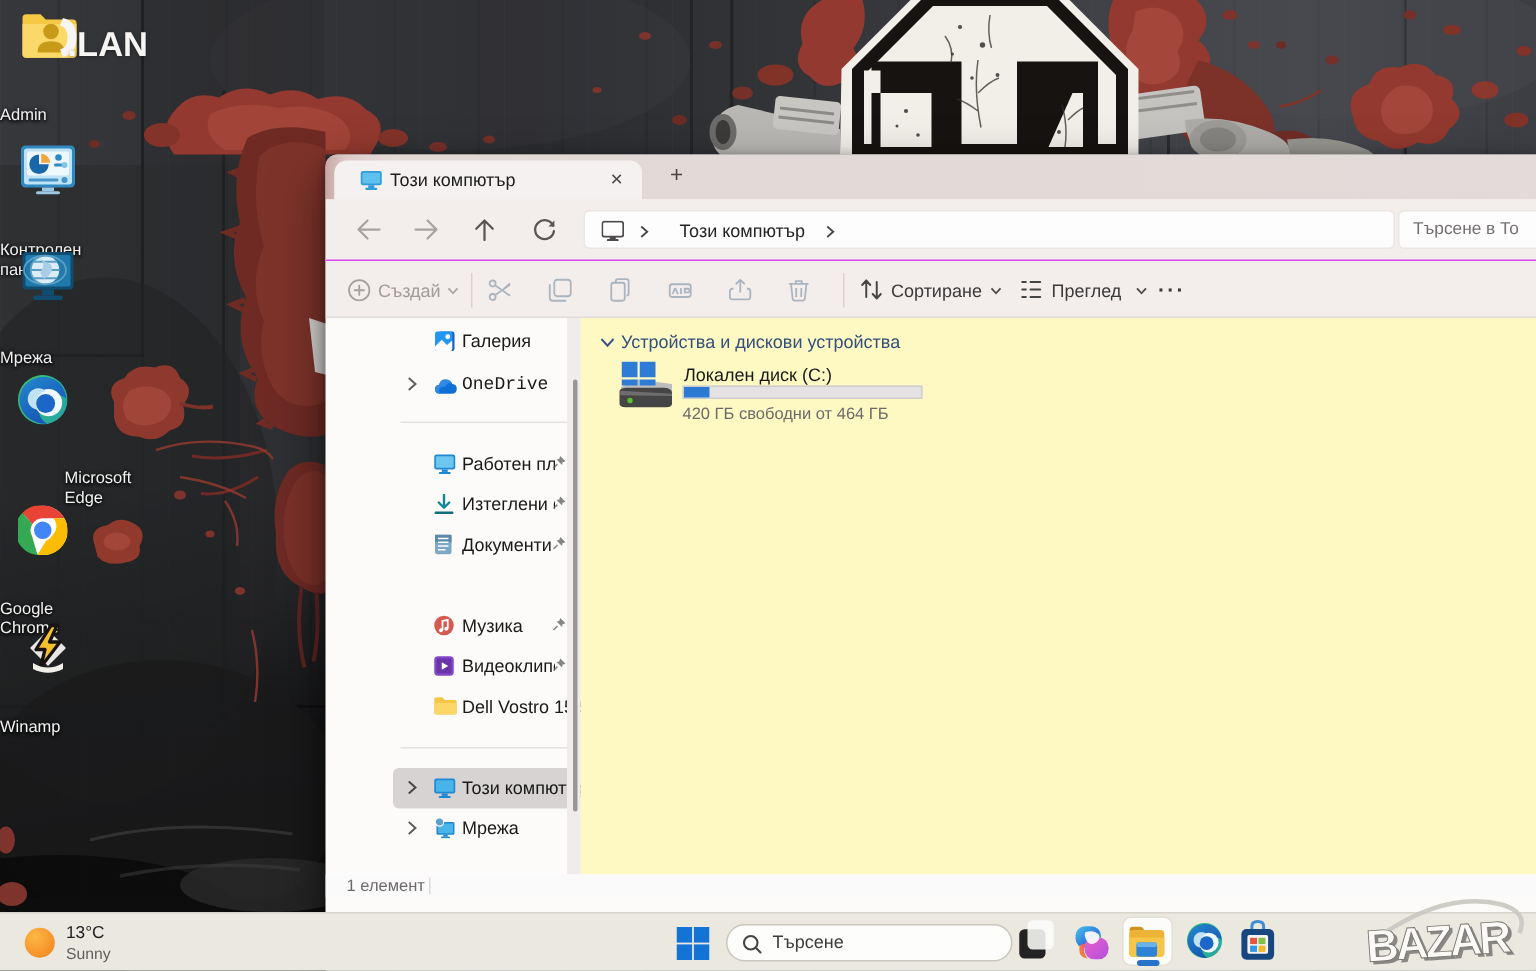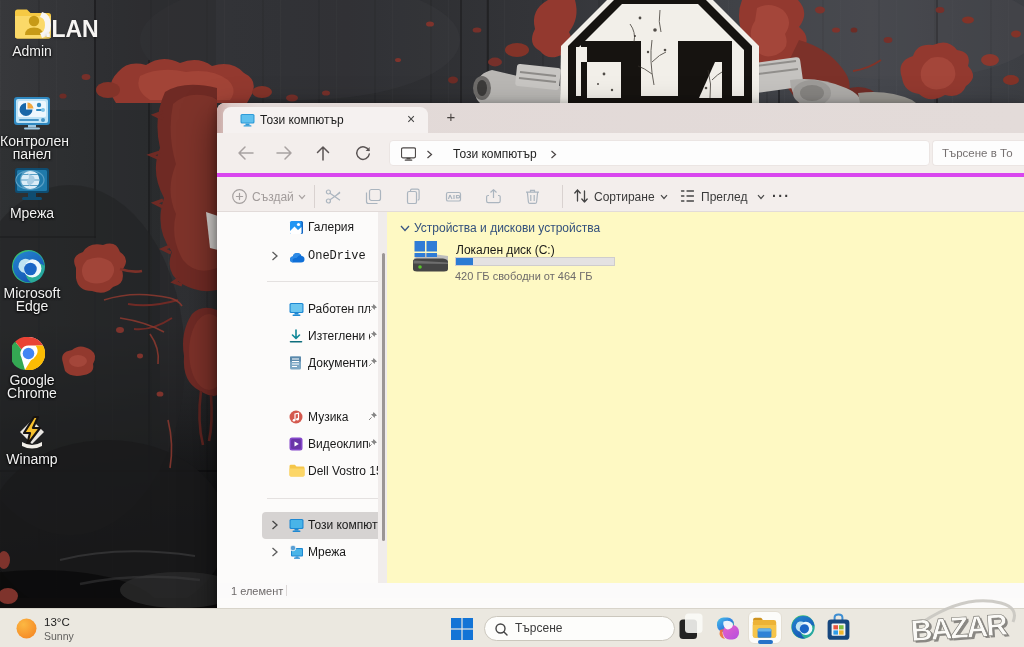--- a/index.html
+++ b/index.html
@@ -7,32 +7,32 @@
   .screen{position:absolute;top:0;left:0;width:1024px;height:647px;background:#313234;overflow:hidden;}
   .abs{position:absolute;}
   
   #wall{position:absolute;inset:0;
     background:
       repeating-linear-gradient(90deg, rgba(255,255,255,.018) 0 1px, rgba(0,0,0,0) 1px 38px, rgba(0,0,0,.09) 38px 40px, rgba(0,0,0,0) 40px 56px),
       linear-gradient(180deg, rgba(0,0,0,0) 0%, rgba(0,0,0,0) 50%, rgba(0,0,0,.55) 75%, rgba(8,8,8,.85) 92%),
       linear-gradient(90deg, #37383b 0%, #2f3033 16%, #2c2d30 34%, #333438 52%, #3f4146 70%, #46484e 85%, #3c3e43 100%);
   }
   
-  .dlabel{position:absolute;color:#f2f2f2;font-size:14px;text-align:center;text-shadow:0 1px 2px rgba(0,0,0,.9),0 0 3px rgba(0,0,0,.8);line-height:13px;}
+  .dlabel{position:absolute;color:#f2f2f2;font-size:11px;text-shadow:0 1px 2px rgba(0,0,0,.9),0 0 3px rgba(0,0,0,.8);line-height:13px;margin-top:26px;}
   
   #win{position:absolute;left:217px;top:103px;width:807px;height:643px;border-radius:8px 0 0 8px;
        box-shadow:0 14px 34px rgba(0,0,0,.5), 0 2px 8px rgba(0,0,0,.35);background:#fcfbfa;overflow:hidden;}
   #tabstrip{position:absolute;left:0;top:0;width:100%;height:30px;
        background:linear-gradient(90deg,#c9a8a4 0px,#ddccc9 14px,#e2d9d7 40px,#e3dbd9 100%);}
   #tab{position:absolute;left:6px;top:4px;width:205px;height:26px;border-radius:8px 8px 0 0;background:#f5f1f0;box-shadow:0 1px 0 #f3eeec;}
   #tab .ttxt{position:absolute;left:37px;top:6px;font-size:12px;color:#1c1c1c;}
   #tab .tx{position:absolute;left:184px;top:4px;font-size:14px;color:#444;}
   #newtab{position:absolute;left:224px;top:3px;width:20px;height:22px;font-size:15px;color:#494442;text-align:center;line-height:22px;}
   #navbar{position:absolute;left:0;top:30px;width:100%;height:40px;background:#f3eeec;}
-  #toolbar{position:absolute;left:0;top:70px;width:100%;height:39px;background:#f3eeec;border-bottom:1px solid #e2dbd9;border-top:4px solid #d946ef;box-sizing:border-box;}
+  #toolbar{position:absolute;left:0;top:70px;width:100%;height:39px;background:#f3eeec;border-bottom:1px solid #e2dbd9;border-top:1px solid #d946ef;box-sizing:border-box;}
   #addr{position:absolute;left:172px;top:7px;width:541px;height:26px;background:#fdfdfd;border-radius:4px;border:1px solid #ebe5e3;box-sizing:border-box;}
   #srch{position:absolute;left:715px;top:7px;width:100px;height:26px;background:#fdfdfd;border-radius:4px 0 0 4px;border:1px solid #ebe5e3;border-right:none;box-sizing:border-box;}
   #srch span{position:absolute;left:9px;top:6px;font-size:11.5px;color:#757070;white-space:nowrap;}
   .crumb{position:absolute;top:6px;font-size:12px;color:#242424;}
   
   .tbtxt{font-size:12px;color:#3a3a3a;}
   .tbsep{position:absolute;top:8px;width:1px;height:23px;background:#d9d2d0;}
   
   #body{position:absolute;left:16px;top:109px;width:100%;height:371px;background:#fcfbfa;margin-left:26px;}
   #sidebar{position:absolute;left:0;top:0;width:128px;height:100%;}
@@ -269,21 +269,21 @@
             <stop offset="0" stop-color="#2488cf"></stop>
             <stop offset="1" stop-color="#1653b4"></stop>
           </linearGradient>
       </defs>
       <circle cx="12" cy="12" r="12" fill="url(#de1)"></circle>
       <path d="M1 14.5 C-0.5 7 5 1.5 11.5 1 C18.5 0.6 23 5.4 23.4 11.4 C20.5 9 16.5 9.2 14 10.6 C10.5 12.6 9.4 16.4 10.6 19.6 C11.3 21.4 12.6 22.8 14.2 23.6 C7.8 23.8 2.4 20.2 1 14.5 Z" fill="url(#de2)"></path>
       <circle cx="14.8" cy="13.4" r="6.6" fill="#eef8fd"></circle>
       <path d="M13.2 7.6 A6.6 6.6 0 0 0 9.4 16.8 A5.2 5.2 0 1 1 13.2 7.6 Z" fill="#bfe3f2"></path>
       <circle cx="13.4" cy="13.8" r="4.6" fill="#1b66c6"></circle>
     </svg>
-    <div class="dlabel" style="left:0px;top:287px;width:64px;">Microsoft<br>Edge</div>
+    <div class="dlabel" style="left:0px;top:287px;width:64px;padding-left:43px;">Microsoft<br>Edge</div>
 
     <svg class="abs" style="left:12px;top:337px" width="33" height="33" viewBox="0 0 33 33">
       <circle cx="16.5" cy="16.5" r="16.5" fill="#fff"></circle>
       <path d="M16.5 0 A16.5 16.5 0 0 1 31 8.5 L16.5 8.5 A8 8 0 0 0 9.5 12.5 L3 4.8 A16.5 16.5 0 0 1 16.5 0 Z" fill="#e94335"></path>
       <path d="M3 4.8 L9.5 12.5 A8 8 0 0 0 9.4 20.5 L13 33 A16.5 16.5 0 0 1 3 4.8 Z" fill="#34a853"></path>
       <path d="M31 8.5 A16.5 16.5 0 0 1 13 32.8 L20 21.5 A8 8 0 0 0 23.5 8.5 Z" fill="#fbbc04"></path>
       <circle cx="16.5" cy="16.5" r="7.2" fill="#fff"></circle>
       <circle cx="16.5" cy="16.5" r="5.8" fill="#4285f4"></circle>
     </svg>
     <div class="dlabel" style="left:0px;top:374px;width:64px;">Google<br>Chrome</div>

